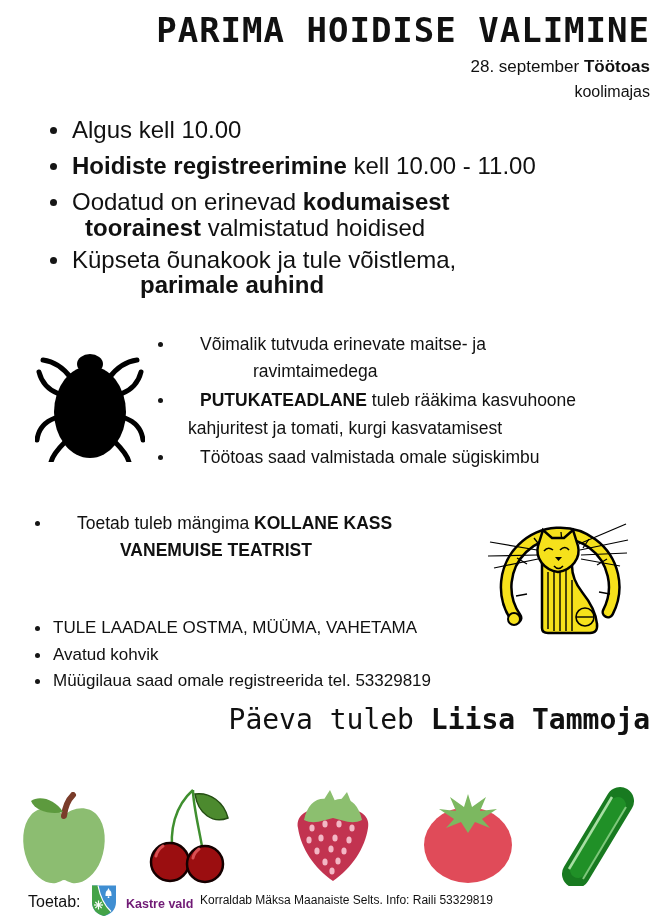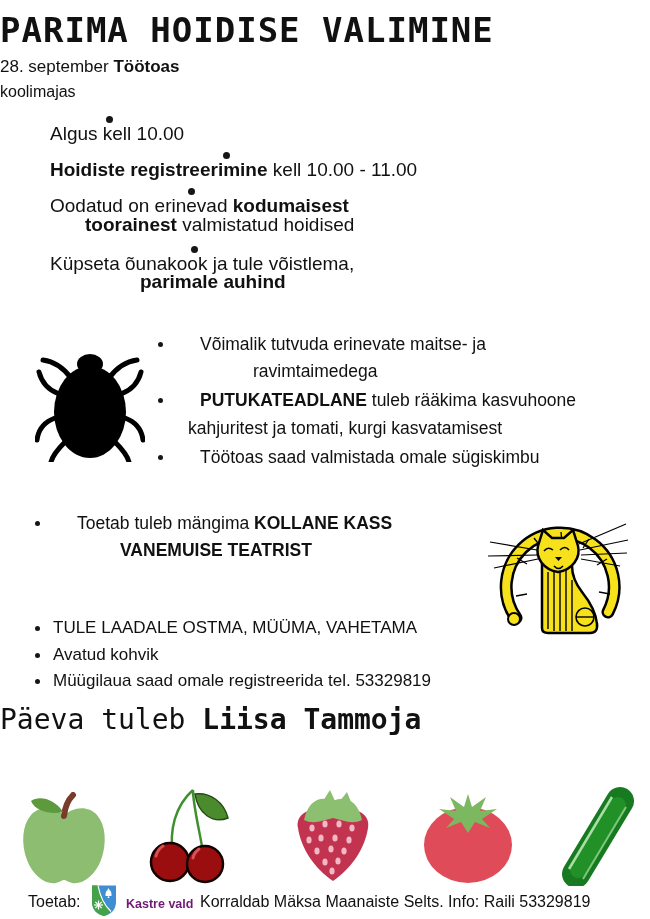--- a/index.html
+++ b/index.html
@@ -1,24 +1,24 @@
 <!DOCTYPE html>
 <html><head>
 <meta charset="utf-8">
 <style>
   html,body{margin:0;padding:0;background:#fff;}
   .poster{position:relative;width:650px;height:919px;background:#ffffff;overflow:hidden;
           font-family:"Liberation Sans",sans-serif;color:#111;}
   .abs{position:absolute;}
   .mono{font-family:"DejaVu Sans Mono",monospace;}
-  .center{left:0;right:0;text-align:left;}
+  .center{left:0;right:0;text-align:right;}
   .title{top:10px;font-weight:bold;font-size:34px;letter-spacing:1px;}
   .fs17{font-size:17px;}
   .fs16{font-size:16px;}
-  .fs21{font-size:19px;flex-direction:column;}
+  .fs21{font-size:24px;}
   .fs175{font-size:17.5px;gap:24px;}
   .b{font-weight:bold;}
   .line{position:absolute;display:flex;align-items:center;white-space:nowrap;}
   .dot{width:7px;height:7px;border-radius:50%;background:#161616;flex:0 0 auto;margin-right:15px;}
   .dot.sm{width:5px;height:5px;margin-right:13px;}
   .txt{display:inline-block;}
   .host{top:703px;font-size:28px;}
   .muni{color:#701a75;font-weight:bold;font-size:12.5px;}
   svg{display:block;}
 </style>
@@ -200,15 +200,15 @@
     <path d="M18.5,6 C16.5,6 15.5,8 15.5,10.5 L15.5,12 L21.5,12 L21.5,10.5 C21.5,8 20.5,6 18.5,6 Z" fill="#fff"></path>
     <circle cx="18.5" cy="13.2" r="0.9" fill="#fff"></circle>
     <g stroke="#fff" stroke-width="1.2">
       <path d="M8.5,16.5 L8.5,25.5"></path>
         <path d="M4,21 L13,21"></path>
       <path d="M5.3,17.8 L11.7,24.2"></path>
         <path d="M11.7,17.8 L5.3,24.2"></path>
     </g>
   </svg>
   <div class="abs muni" style="left:126px;top:897px">Kastre vald</div>
-  <div class="abs" style="left:200px;top:893px;font-size:16px;white-space:nowrap">Korraldab Mäksa Maanaiste Selts. Info: Raili 53329819</div>
+  <div class="abs" style="left:200px;top:893px;font-size:12px;white-space:nowrap">Korraldab Mäksa Maanaiste Selts. Info: Raili 53329819</div>
 
 </div>
 
 </body></html>

